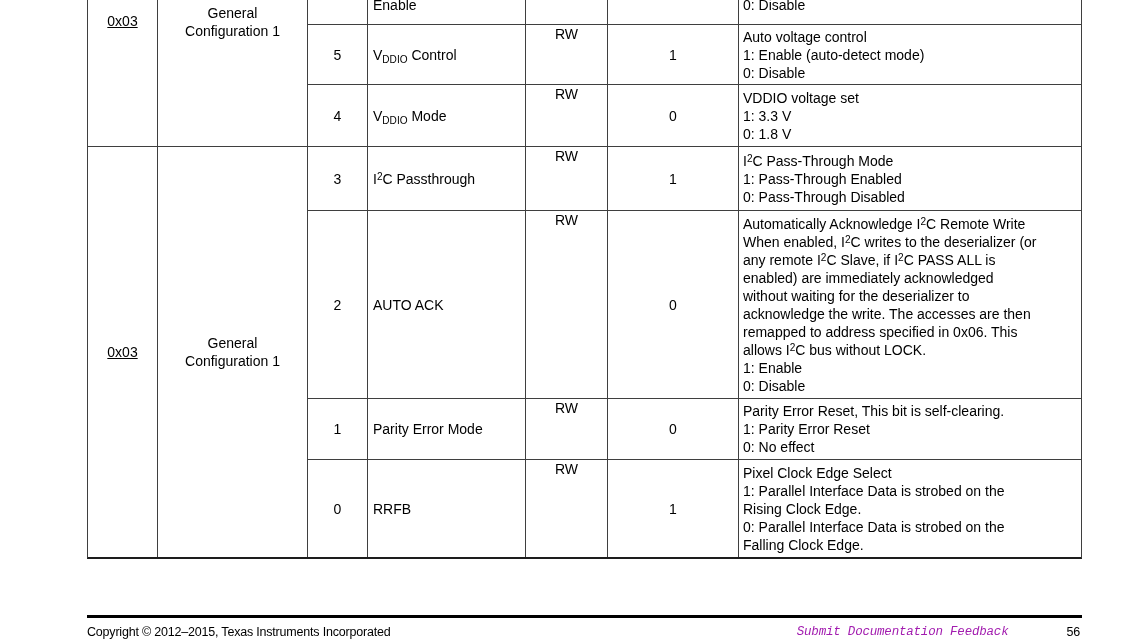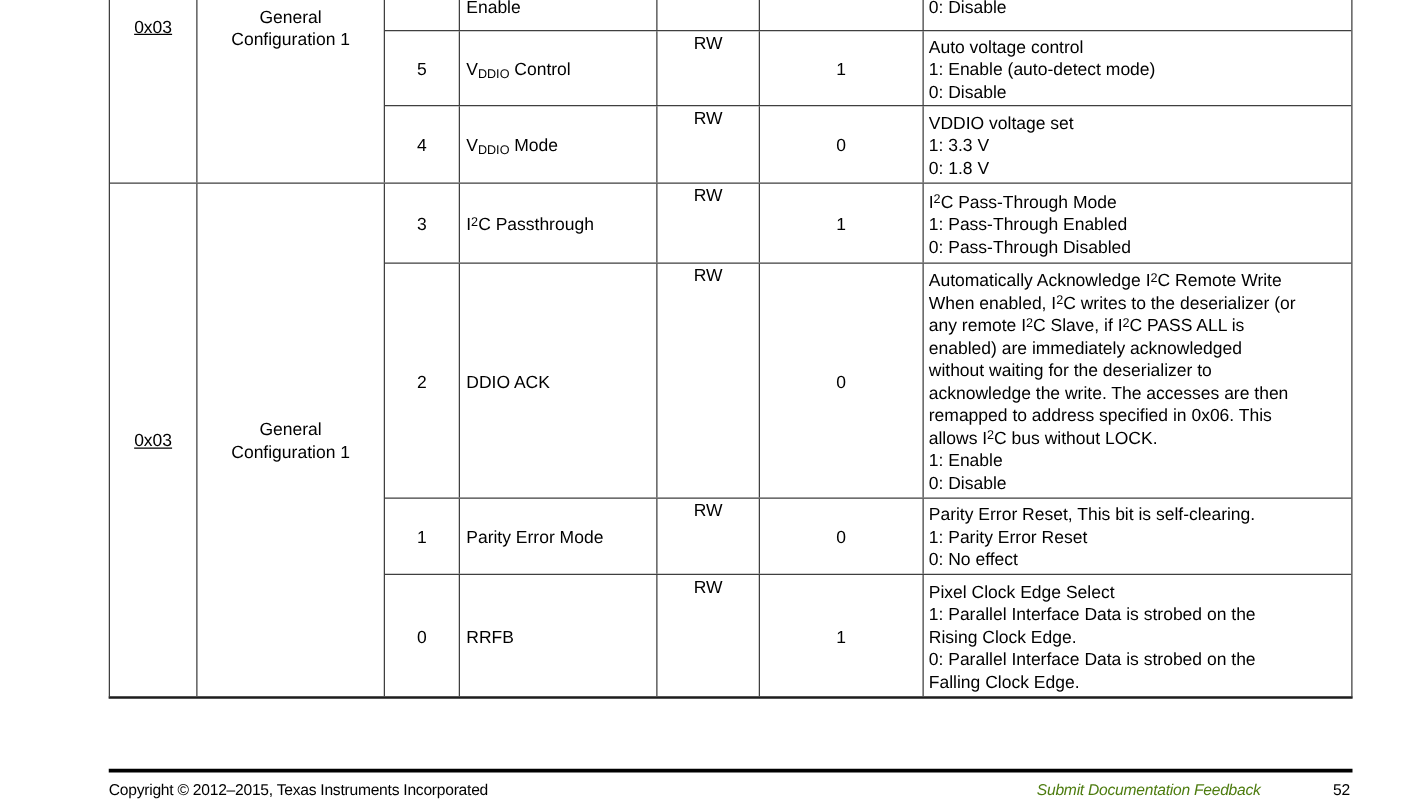--- a/index.html
+++ b/index.html
@@ -154,21 +154,21 @@
           <div class="cell c-desc">
               <span class="txt">I<sup>2</sup>C Pass-Through Mode<br>1: Pass-Through Enabled<br>0: Pass-Through Disabled</span>
             </div>
         </div>
 
         <div class="bitrow h188">
           <div class="cell c-bit">
               <span class="txt">2</span>
             </div>
           <div class="cell c-field">
-              <span class="txt">DDIO ACK</span>
+              <span class="txt">AUTO ACK</span>
             </div>
           <div class="cell c-rw">
               <span class="txt">RW</span>
             </div>
           <div class="cell c-def">
               <span class="txt">0</span>
             </div>
           <div class="cell c-desc">
               <span class="txt">Automatically Acknowledge I<sup>2</sup>C Remote Write<br>When enabled, I<sup>2</sup>C writes to the deserializer (or<br>any remote I<sup>2</sup>C Slave, if I<sup>2</sup>C PASS ALL is<br>enabled) are immediately acknowledged<br>without waiting for the deserializer to<br>acknowledge the write. The accesses are then<br>remapped to address specified in 0x06. This<br>allows I<sup>2</sup>C bus without LOCK.<br>1: Enable<br>0: Disable</span>
             </div>
@@ -211,17 +211,17 @@
         </div>
 
       </div>
     </div>
 
   </div>
 
   <div class="footer-rule"></div>
   <div class="footer">
     <span class="copyright">Copyright © 2012–2015, Texas Instruments Incorporated</span>
-    <span class="feedback-link" style="color: #4d7c0f;">Submit Documentation Feedback</span>
-    <span class="page-number">52</span>
+    <span class="feedback-link" style="color: #a21caf; font-family: Liberation Mono, monospace;">Submit Documentation Feedback</span>
+    <span class="page-number">56</span>
   </div>
 
 </div>
 
 </body></html>

